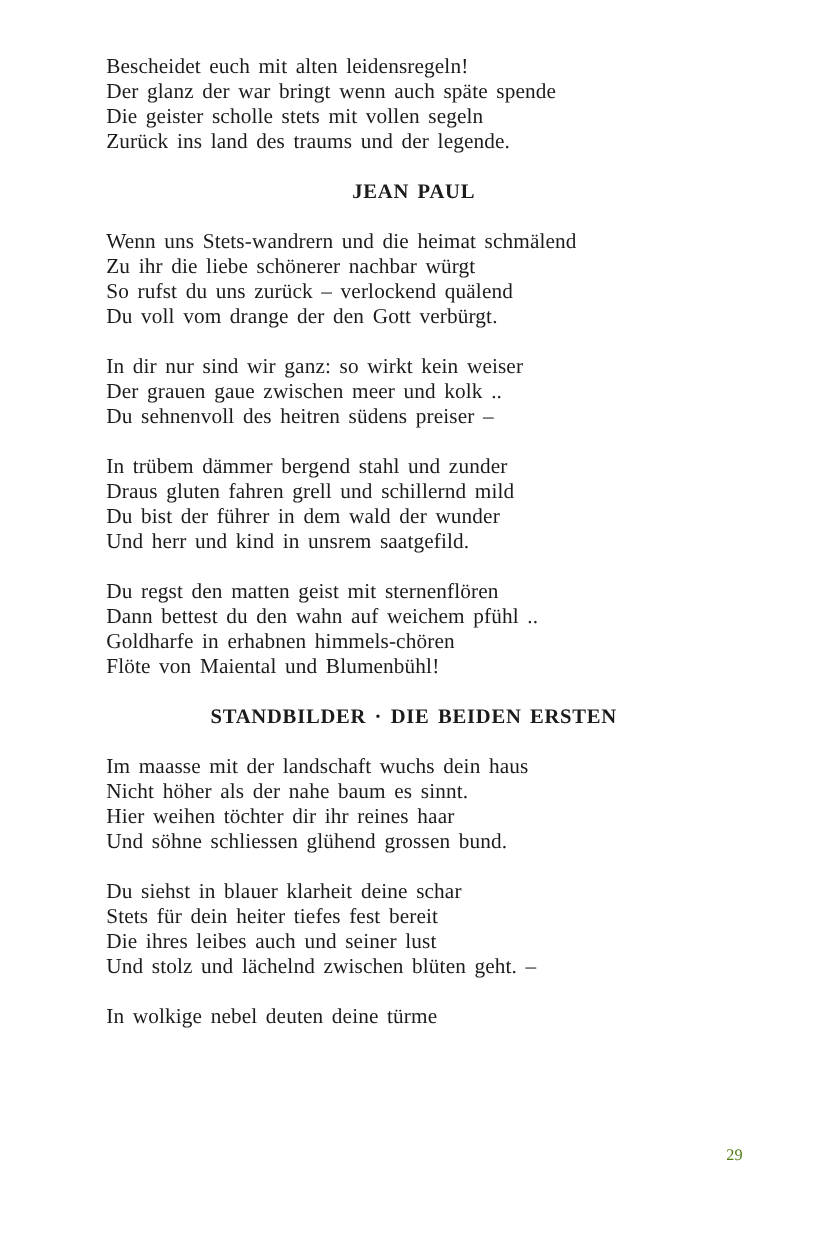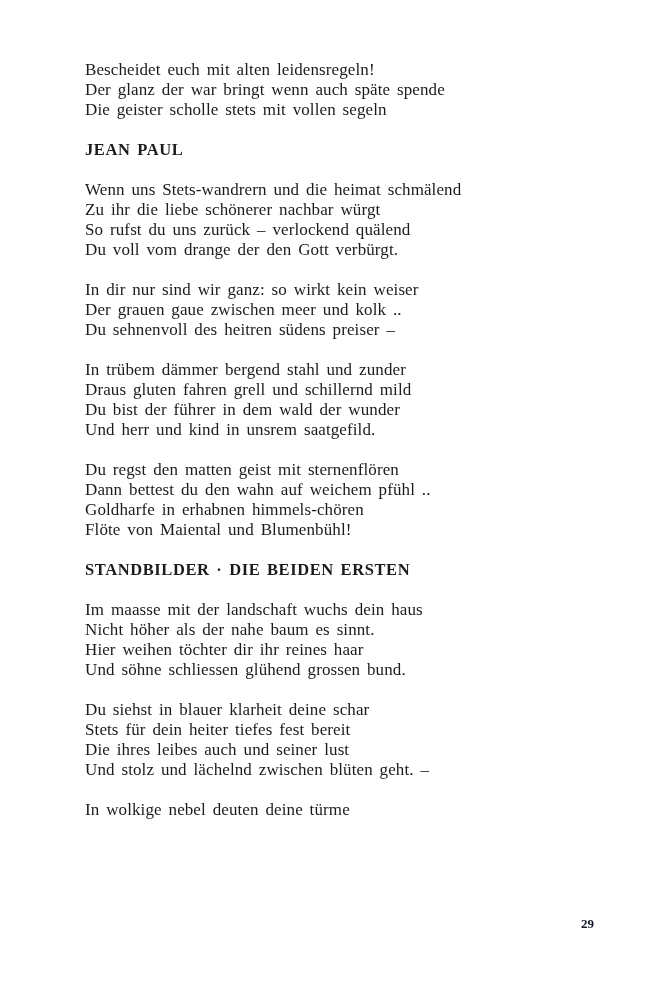--- a/index.html
+++ b/index.html
@@ -12,61 +12,62 @@
     width: 660px;
     height: 990px;
     background: #ffffff;
     font-family: "Liberation Serif", "DejaVu Serif", serif;
     color: #1b1b1b;
     overflow: hidden;
   }
   .text-block {
     position: absolute;
     left: 85px;
-    top: 60px;
+    top: 43px;
     width: 492px;
   }
   .stanza {
     margin: 0 0 20px 0;
   }
   .line {
     font-size: 17px;
     line-height: 20px;
     word-spacing: 2.5px;
     letter-spacing: 0.1px;
     white-space: nowrap;
   }
   .heading {
     margin: 2px 0 20px 0;
     font-size: 16.5px;
     line-height: 20px;
     font-weight: bold;
+    text-align: center;
     letter-spacing: 0.6px;
     word-spacing: 2px;
   }
   .page-number {
     position: absolute;
     top: 916px;
     right: 66px;
     font-size: 13px;
     line-height: 16px;
-    color: #0f172a;
-    font-weight: bold;
+    color: #4d7c0f;
   }
 </style>
 </head>
 <body>
 
 <div class="page">
   <div class="text-block">
 
     <div class="stanza">
       <div class="line">Bescheidet euch mit alten leidensregeln!</div>
       <div class="line">Der glanz der war bringt wenn auch späte spende</div>
       <div class="line">Die geister scholle stets mit vollen segeln</div>
+      <div class="line">Zurück ins land des traums und der legende.</div>
     </div>
 
     <div class="heading">JEAN PAUL</div>
 
     <div class="stanza">
       <div class="line">Wenn uns Stets-wandrern und die heimat schmälend</div>
       <div class="line">Zu ihr die liebe schönerer nachbar würgt</div>
       <div class="line">So rufst du uns zurück – verlockend quälend</div>
       <div class="line">Du voll vom drange der den Gott verbürgt.</div>
     </div>

